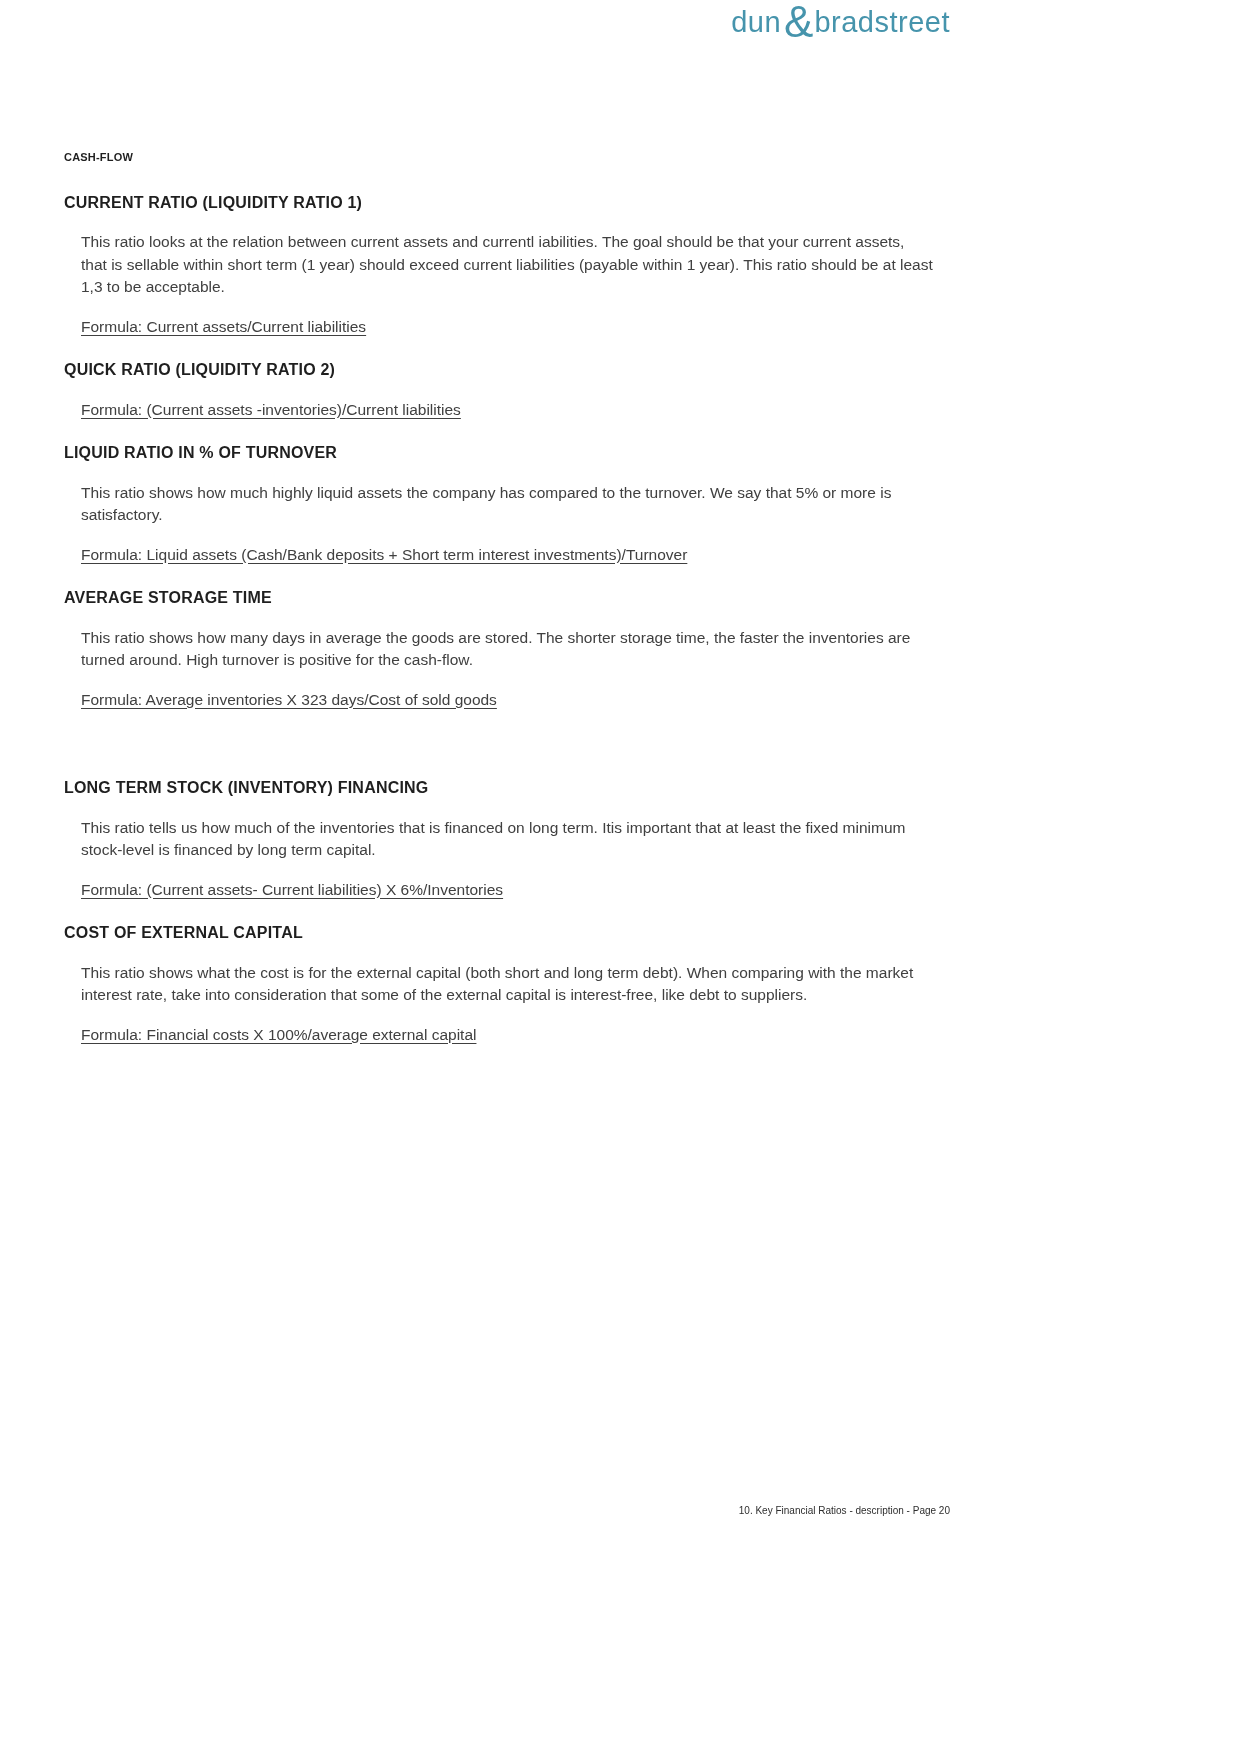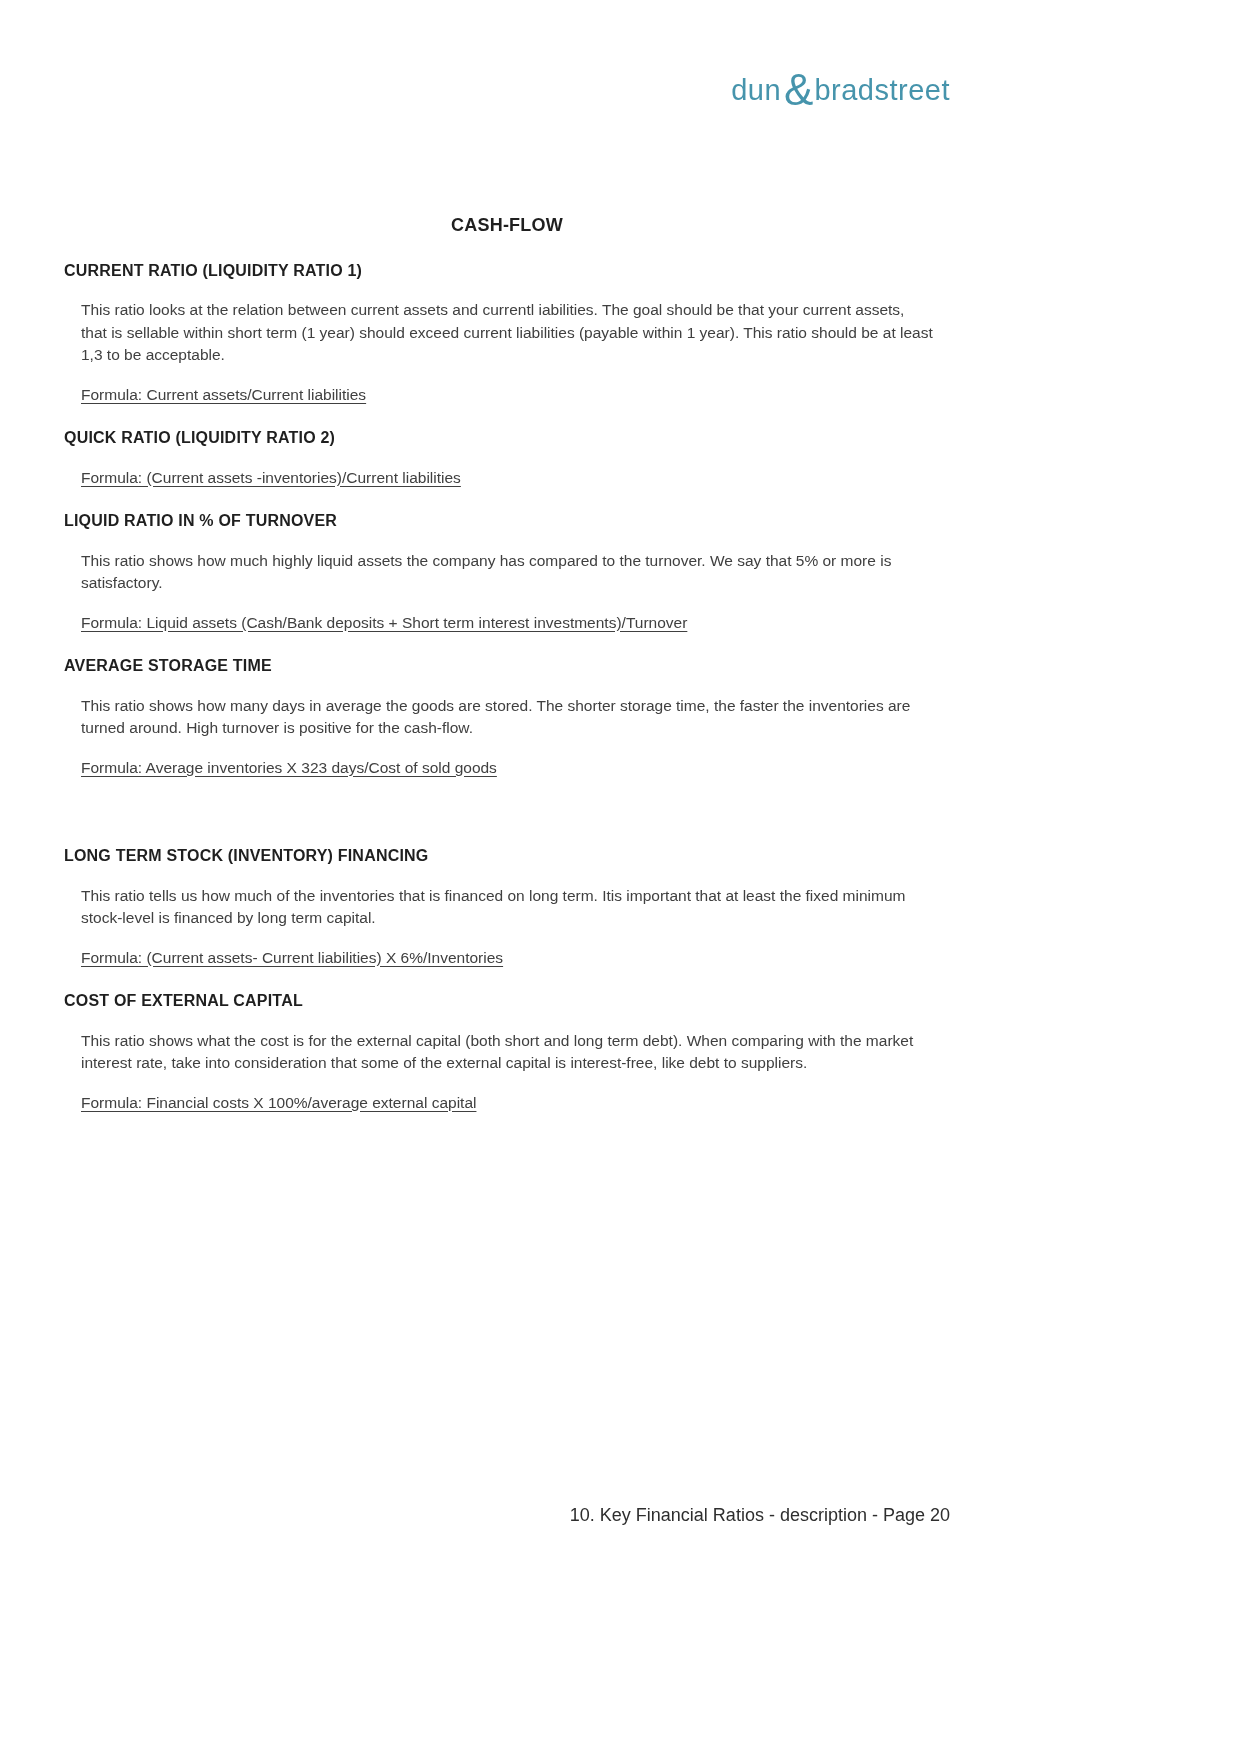--- a/index.html
+++ b/index.html
@@ -18,21 +18,20 @@
     overflow: hidden;
   }
   .content {
     position: absolute;
     left: 64px;
     top: 0;
     width: 886px;
   }
   
   .logo-row {
-    margin-top: 68px;
     text-align: right;
     height: 46px;
   }
   .dnb-logo {
     display: inline-block;
     color: #4694ac;
     font-weight: 300;
     white-space: nowrap;
     line-height: 1;
   }
@@ -51,26 +50,25 @@
   
   .doc-body {
     margin-top: 100px;
     color: #3b3b3b;
     font-size: 15.5px;
     line-height: 22.5px;
   }
   .section { margin: 0; }
   .section + .section { margin-top: 66px; }
   .section-title {
-    font-size: 18px;
+    font-size: 11px;
     font-weight: bold;
     color: #1f1f1f;
     letter-spacing: 0.2px;
     margin: 0 0 23px 0;
-    text-align: center;
   }
   .entry { margin: 0 0 21px 0; }
   .entry:last-child { margin-bottom: 0; }
   .entry h3 {
     font-size: 16px;
     font-weight: bold;
     color: #1f1f1f;
     letter-spacing: 0.2px;
     line-height: 22.5px;
     margin: 0;
@@ -83,21 +81,21 @@
     text-decoration: underline;
     text-underline-offset: 3px;
   }
   
   .footer {
     position: absolute;
     top: 1505px;
     left: 64px;
     width: 886px;
     text-align: right;
-    font-size: 18px;
+    font-size: 10px;
     color: #2e2e2e;
   }
 </style>
 </head>
 <body>
 
 <div class="page">
   <div class="content">
 
     <div class="logo-row">

